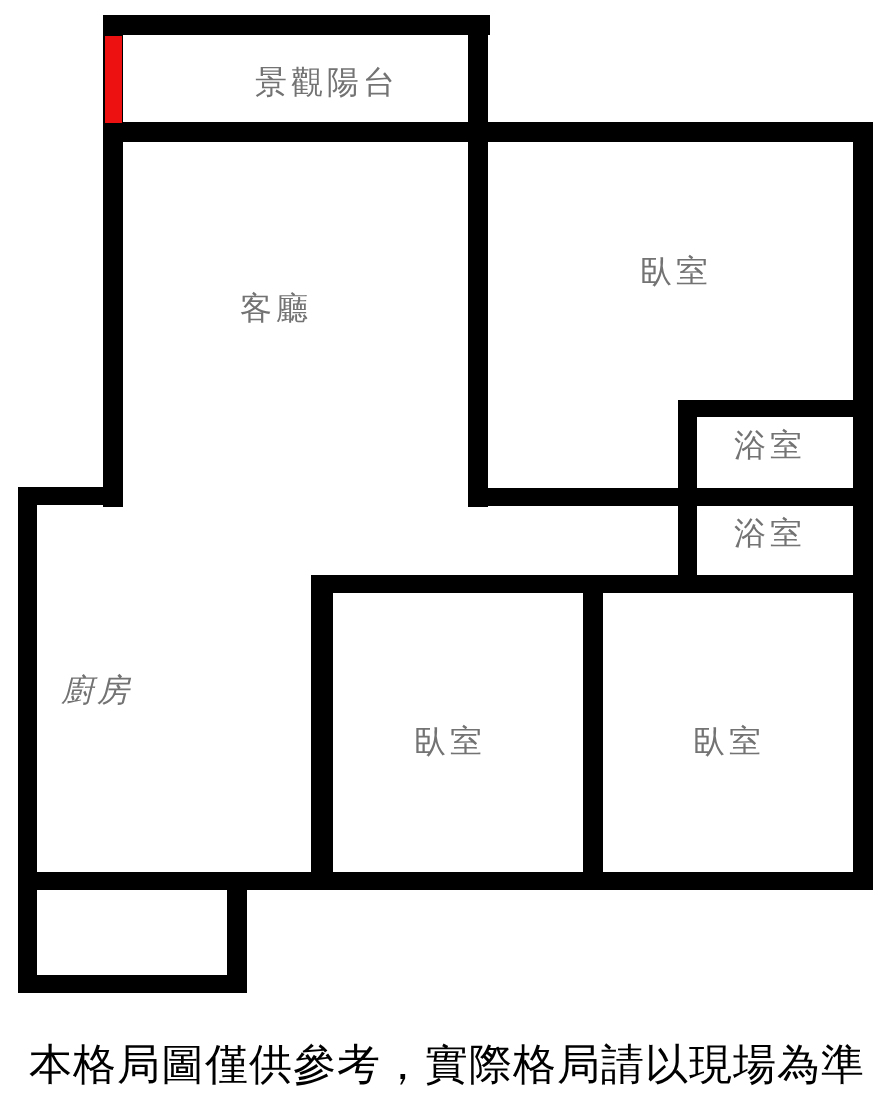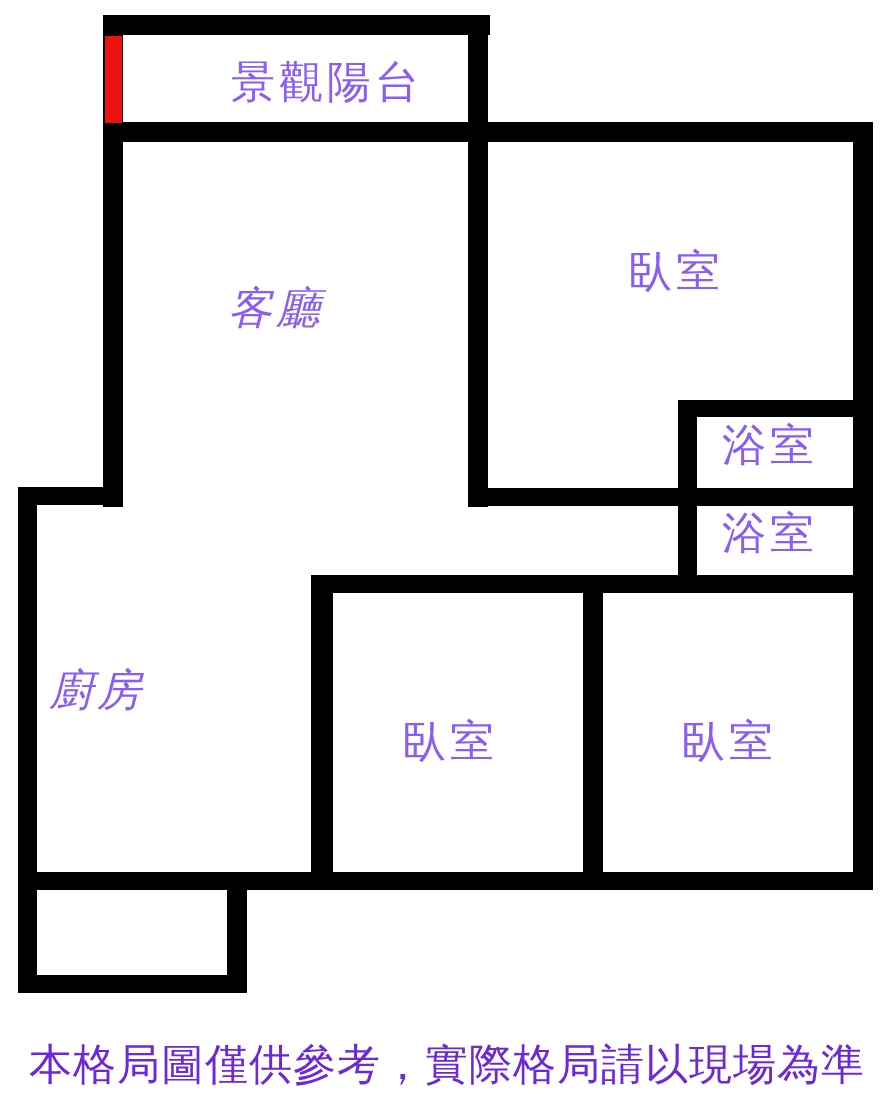--- a/index.html
+++ b/index.html
@@ -19,34 +19,34 @@
     position: absolute;
     background: #000000;
   }
   .marker {
     position: absolute;
     background: #ee1111;
   }
   .room-label {
     position: absolute;
     transform: translate(-50%, -50%);
-    font-size: 44px;
+    font-size: 32px;
     line-height: 1;
-    color: #8b5cf6;
+    color: #737373;
     white-space: nowrap;
     letter-spacing: 4px;
   }
   .disclaimer {
     position: absolute;
     left: 447px;
     top: 1064px;
     transform: translate(-50%, -50%);
     font-size: 43px;
     line-height: 1;
-    color: #6d28d9;
+    color: #000000;
     white-space: nowrap;
     letter-spacing: 1px;
   }
 
   
   .w-balcony-top      { left:103px; top:15px;  width:387px; height:20px; }
   .w-balcony-left     { left:103px; top:15px;  width:20px;  height:128px; }
   .w-top-main         { left:103px; top:122px; width:770px; height:20px; }
   .w-center-vertical  { left:468px; top:15px;  width:20px;  height:492px; }
   .w-right            { left:853px; top:122px; width:20px;  height:768px; }
@@ -59,21 +59,21 @@
   .w-bedrooms-top     { left:311px; top:575px; width:562px; height:18px; }
   .w-bedroom2-left    { left:311px; top:575px; width:22px;  height:315px; }
   .w-bedroom-divider  { left:583px; top:575px; width:20px;  height:315px; }
   .w-bottom           { left:18px;  top:872px; width:855px; height:18px; }
   .w-workbalcony-right{ left:227px; top:872px; width:20px;  height:121px; }
   .w-workbalcony-bottom{ left:18px; top:975px; width:229px; height:18px; }
 
   .m-entrance { left:105px; top:36px; width:17px; height:87px; }
 
   .l-scenic-balcony { left:327px; top:82px; }
-  .l-living         { left:276px; top:308px;font-style:italic; }
+  .l-living         { left:276px; top:308px; }
   .l-bedroom-top    { left:676px; top:271px; }
   .l-bath-upper     { left:770px; top:445px; }
   .l-bath-lower     { left:770px; top:533px; }
   .l-kitchen        { left:97px;  top:690px;font-style:italic; }
   .l-bedroom-mid    { left:450px; top:741px; }
   .l-bedroom-right  { left:729px; top:741px; }
   .l-work-balcony   { left:137px; top:941px; }
 </style>
 </head>
 <body>

